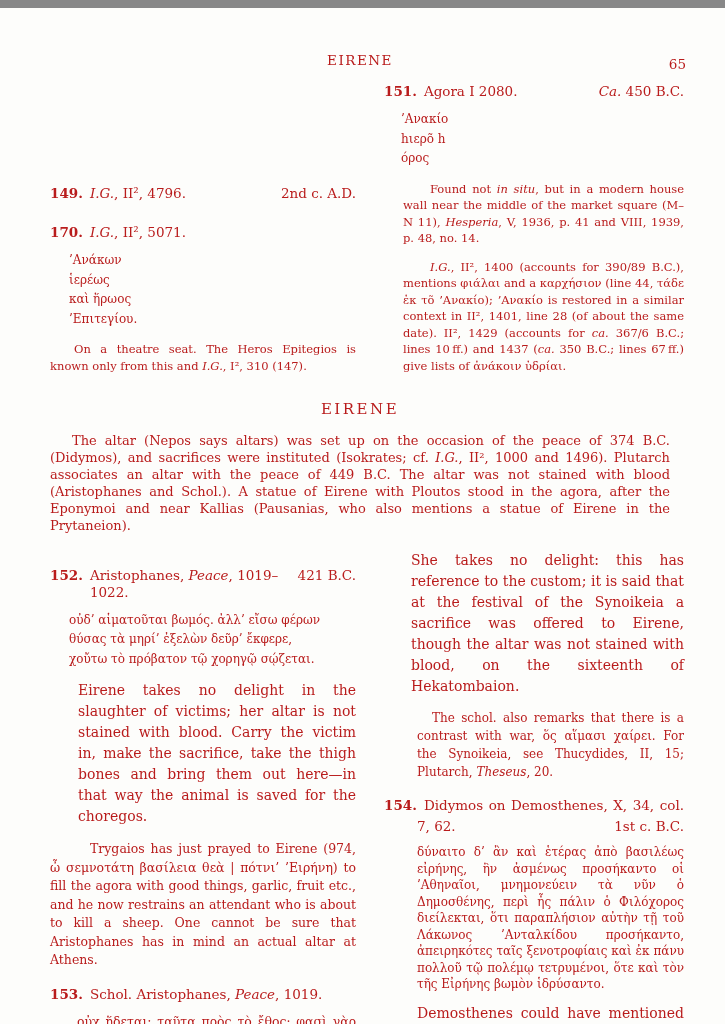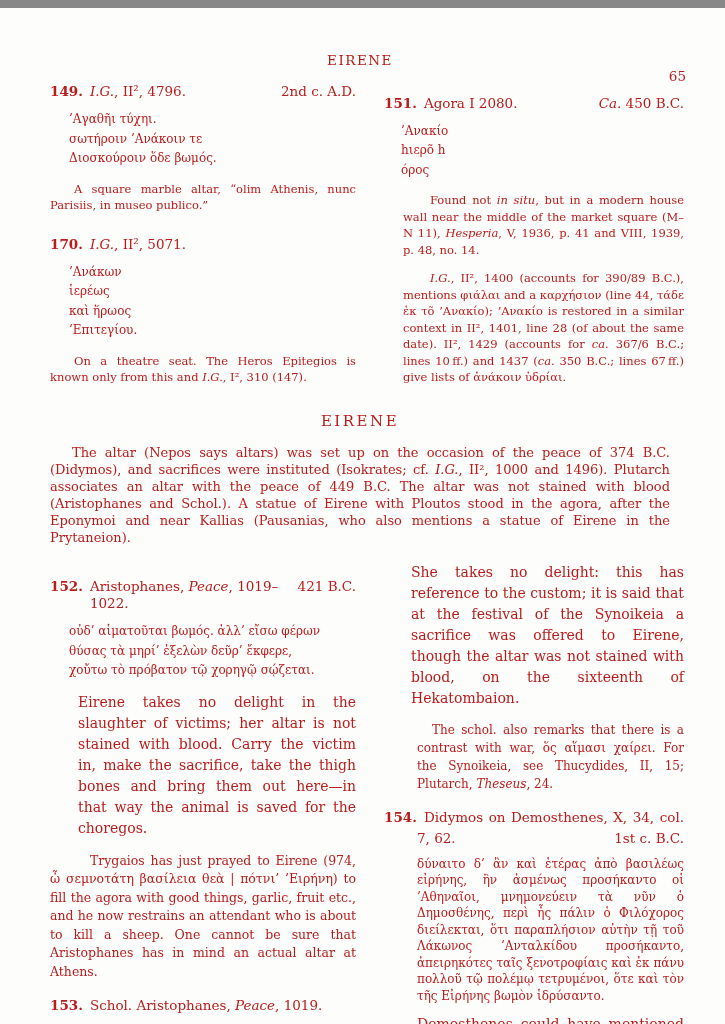--- a/index.html
+++ b/index.html
@@ -5,21 +5,21 @@
   html,body{margin:0;padding:0;background:#888;}
   .page{
     width:725px;height:1024px;margin:8px auto;background:#fdfdfb;color:#b91c1c;
     font-family:"DejaVu Serif", serif;box-sizing:border-box;
     padding:44px 55px 0 50px;overflow:hidden;position:relative;
   }
   .seg-i{font-style:italic;}
   
   .running-head{position:relative;height:17px;margin-bottom:14px;font-size:13.5px;}
   .rh-title{position:absolute;left:0;right:0;text-align:center;letter-spacing:1.5px;}
-  .rh-page{position:absolute;right:-16px;top:16px;}
+  .rh-page{position:absolute;right:-16px;top:4px;}
   
   .cols{display:flex;gap:28px;align-items:flex-end;}
   .col-l{width:306px;flex:none;}
   .col-r{width:300px;flex:none;}
   
   .entry-head{display:flex;align-items:baseline;font-size:13.5px;line-height:17px;}
   .entry-head .num{font-weight:bold;margin-right:7px;}
   .entry-head .date{margin-left:auto;padding-left:8px;white-space:nowrap;}
   .mt-entry{margin-top:22px;}
   
@@ -58,26 +58,20 @@
 
   <div class="cols">
     <div class="col-l">
 
       <div>
         <div class="entry-head">
           <span class="num">149.</span>
           <span class="cite"><span class="seg-i">I.G.</span><span>, II², 4796.</span></span>
           <span class="date"><span>2nd c. A.D.</span></span>
         </div>
-        <div class="greek-lines">
-            <div>’Αγαθῆι τύχηι.</div>
-            <div>σωτήροιν ’Ανάκοιν τε</div>
-            <div>Διοσκούροιν ὅδε βωμός.</div>
-          </div>
-        <div class="note"><span>A square marble altar, “olim Athenis, nunc Parisiis, in museo publico.”</span></div>
       </div>
 
       <div>
         <div class="entry-head mt-entry">
           <span class="num">170.</span>
           <span class="cite"><span class="seg-i">I.G.</span><span>, II², 5071.</span></span>
         </div>
         <div class="greek-lines">
             <div>’Ανάκων</div>
             <div>ἱερέως</div>
@@ -134,21 +128,21 @@
           <span class="num">153.</span>
           <span class="cite"><span>Schol. Aristophanes, </span><span class="seg-i">Peace</span><span>, 1019.</span></span>
         </div>
         <div class="greek-prose">οὐχ ἥδεται: ταῦτα πρὸς τὸ ἔθος· φασὶ γὰρ τῇ τῶν συνοικείων ἑορτῇ θυσίαν τελεῖσθαι Εἰρήνῃ, τὸν δὲ βωμὸν μὴ αἱματοῦσθαι, Ἐκατομβαιῶνος μηνὸς ἕκτῃ ἐπὶ δέκα.</div>
       </div>
 
     </div>
     <div class="col-r">
 
       <div class="translation-cont">She takes no delight: this has reference to the custom; it is said that at the festival of the Synoikeia a sacrifice was offered to Eirene, though the altar was not stained with blood, on the sixteenth of Hekatombaion.</div>
-      <div class="note-schol"><span>The schol. also remarks that there is a contrast with war, ὅς αἵμασι χαίρει. For the Synoikeia, see Thucydides, II, 15; Plutarch, </span><span class="seg-i">Theseus</span><span>, 24.</span></div>
+      <div class="note-schol"><span>The schol. also remarks that there is a contrast with war, ὅς αἵμασι χαίρει. For the Synoikeia, see Thucydides, II, 15; Plutarch, </span><span class="seg-i">Theseus</span><span>, 20.</span></div>
 
       <div>
         <div class="head154-l1">
           <span class="num">154.</span>
           <span class="cite">Didymos on Demosthenes, X, 34, col.</span>
         </div>
         <div class="head154-l2">
           <span>7, 62.</span>
           <span><span>1st c. B.C.</span></span>
         </div>

